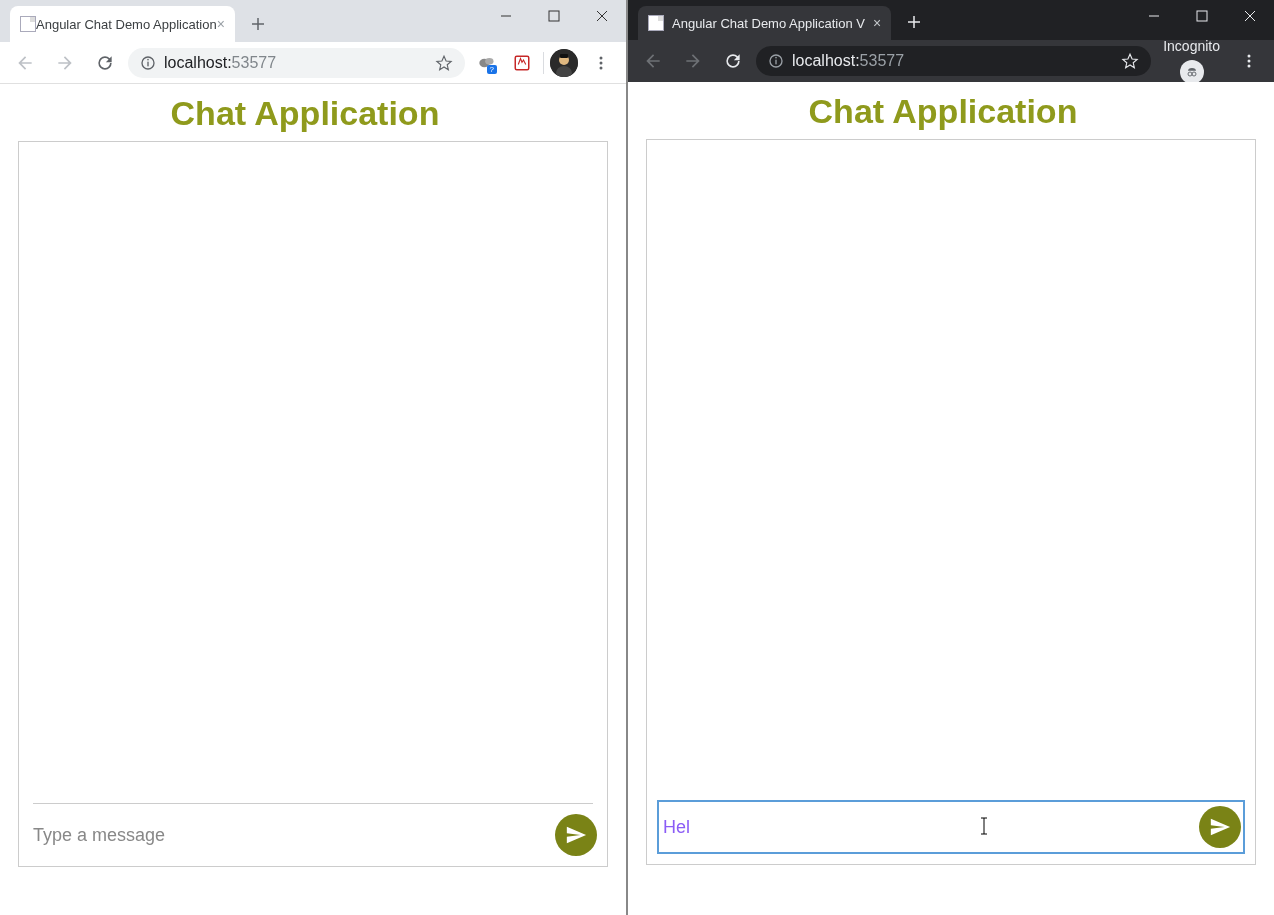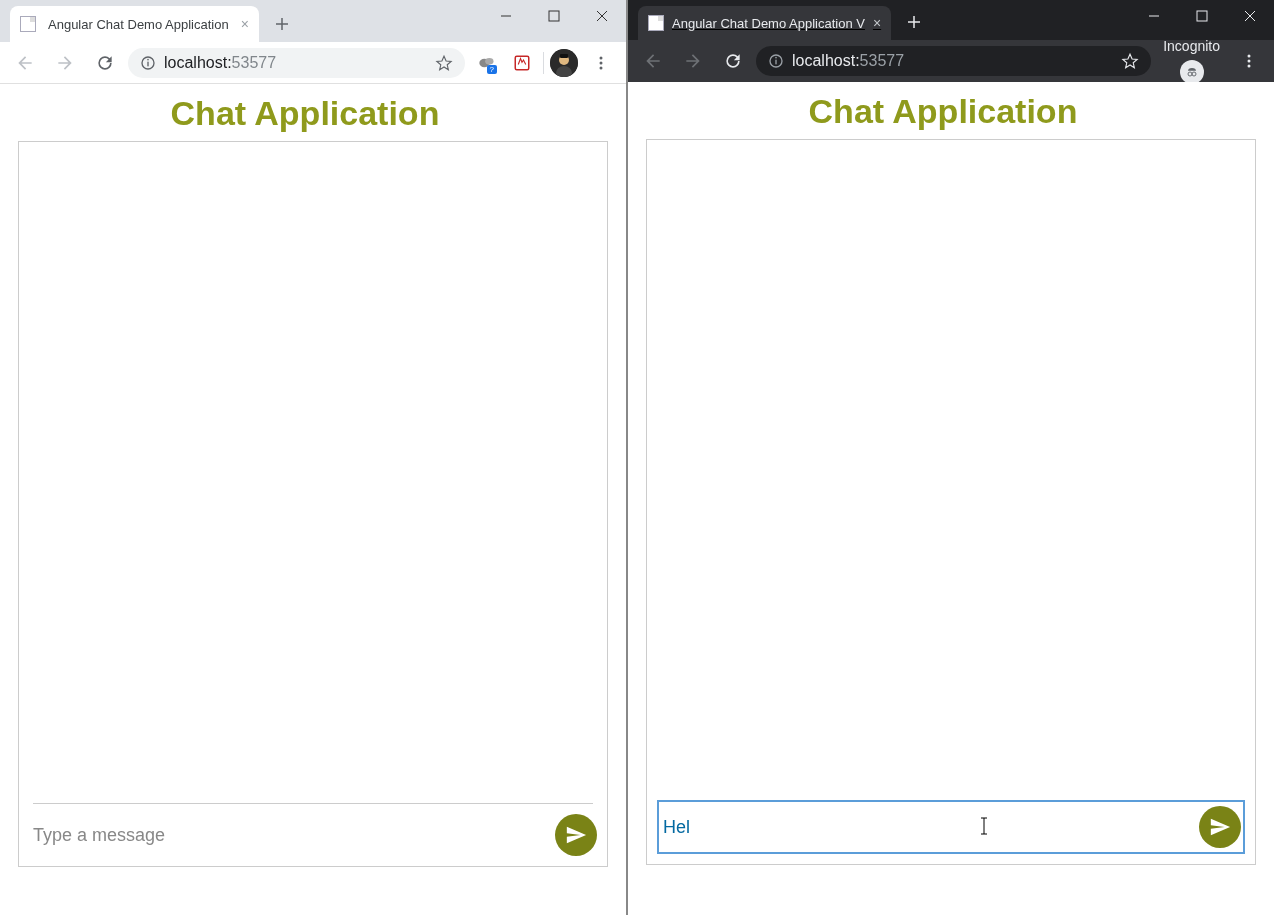--- a/index.html
+++ b/index.html
@@ -28,21 +28,21 @@
       position: relative;
     }
     .tab-light {
       background: #fff;
       height: 36px;
       border-radius: 8px 8px 0 0;
       display: flex;
       align-items: center;
       padding: 0 10px;
       max-width: 280px;
-      gap: 12px;
+      gap: 0;
       font-size: 13px;
       color: #3c4043;
     }
     .new-tab-btn {
       width: 30px;
       height: 30px;
       display: flex;
       align-items: center;
       justify-content: center;
       margin-left: 8px;
@@ -132,21 +132,20 @@
     .vsep { width: 1px; height: 22px; background: #dadce0; }
 
     
     .tabstrip-dark {
       height: 40px;
       background: #202124;
       display: flex;
       align-items: flex-end;
       padding-left: 10px;
       position: relative;
-      text-decoration: underline;
     }
     .tab-dark {
       background: #35363a;
       height: 34px;
       border-radius: 8px 8px 0 0;
       display: flex;
       align-items: center;
       padding: 0 10px;
       max-width: 280px;
       gap: 8px;
@@ -246,21 +245,21 @@
       margin: 10px;
       padding: 4px 2px 4px 4px;
       border: 2px solid #5b9dd9;
     }
     .msg-input {
       flex: 1;
       border: none;
       outline: none;
       font-size: 18px;
       font-family: inherit;
-      color: #0369a1;
+      color: #8b5cf6;
       background: transparent;
     }
     .msg-input::placeholder { color: #888; }
     .send-btn {
       width: 42px;
       height: 42px;
       border-radius: 50%;
       background: #7a8316;
       display: flex;
       align-items: center;

